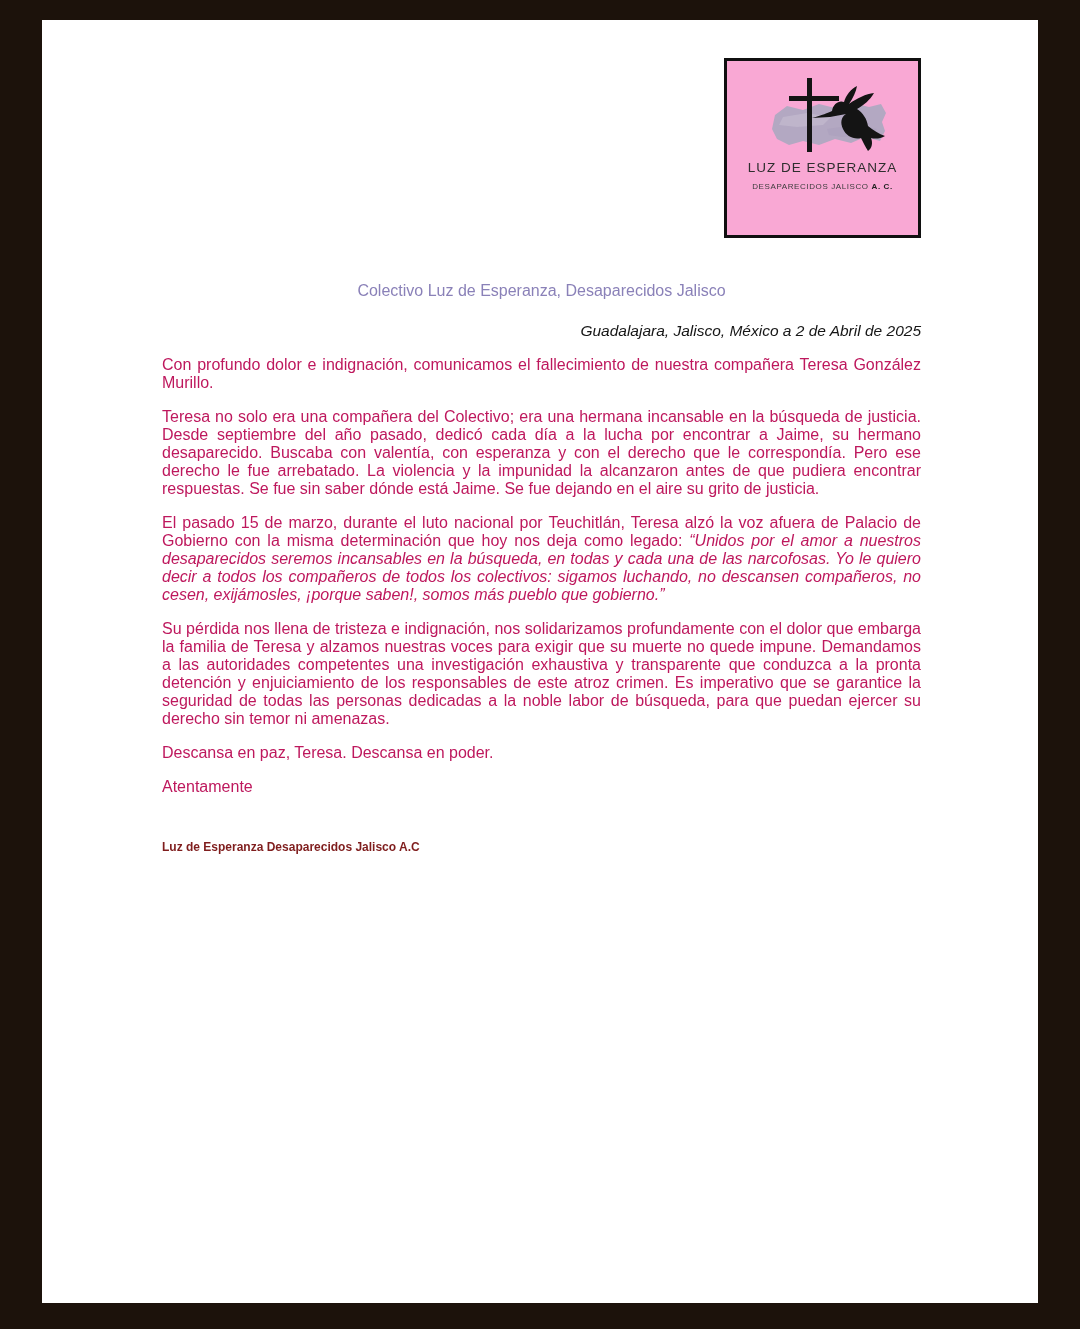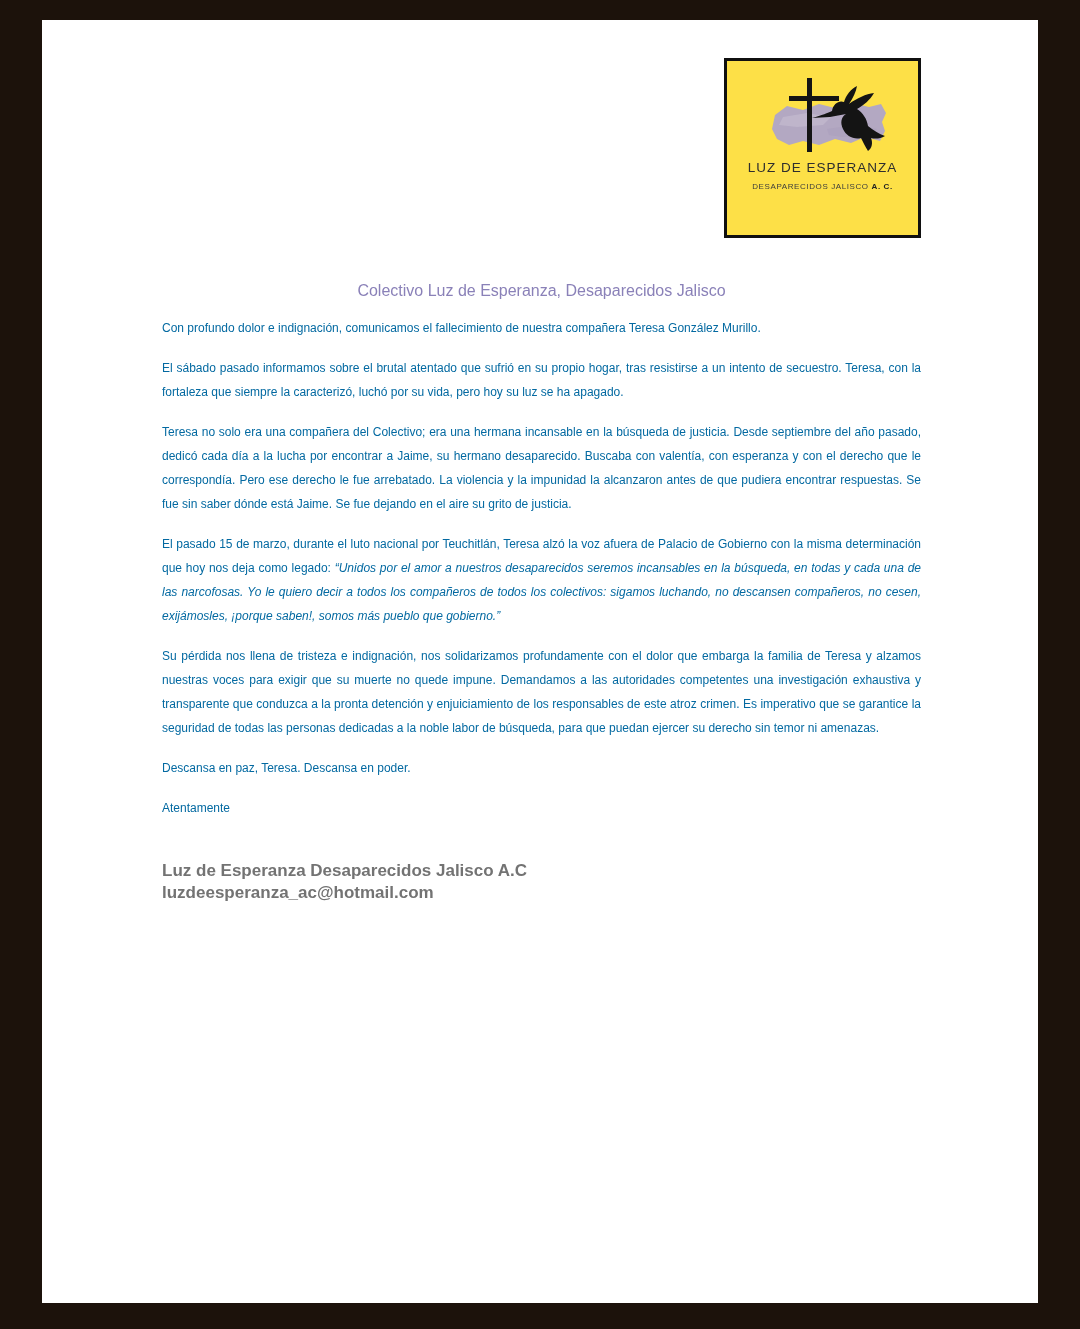--- a/index.html
+++ b/index.html
@@ -30,21 +30,21 @@
   }
 
   
   .logo-box {
     width: 197px;
     height: 180px;
     box-sizing: border-box;
     border: 3px solid #101010;
     margin: 38px 0 0 auto;
     position: relative;
-    background: #fde047;
+    background: #f9a8d4;
   }
   .logo-art {
     position: absolute;
     top: 12px;
     left: 0;
     width: 191px;
     height: 90px;
   }
   .logo-line1 {
     position: absolute;
@@ -80,36 +80,36 @@
   }
   .dateline {
     margin-top: 22px;
     text-align: right;
     font-style: italic;
     font-size: 15.5px;
     color: #161616;
   }
   .para {
     margin: 16px 0 0 0;
-    font-size: 12px;
-    line-height: 24px;
+    font-size: 16px;
+    line-height: 18px;
     text-align: justify;
-    color: #0369a1;
+    color: #be185d;
   }
   .para em { font-style: italic; }
   .farewell { text-align: left; }
   .closing {
     text-align: left;
   }
   .signature {
     margin-top: 40px;
-    font-size: 17px;
+    font-size: 12px;
     line-height: 22px;
     font-weight: bold;
-    color: #737373;
+    color: #7f1d1d;
   }
 </style>
 </head>
 <body>
 
 <div class="paper">
   <div class="content">
 
     <div class="logo-box">
       <svg class="logo-art" viewBox="0 0 191 90" xmlns="http://www.w3.org/2000/svg">
@@ -125,29 +125,28 @@
         <path fill="#141414" d="M85,45 C95,42 101,40 105,38 C106,31 112,27 117,29 C119,22 124,16 130,13 C129,19 126,25 122,31 C130,25 139,21 147,20 C143,27 137,32 130,36 C136,40 140,46 141,53 C146,57 152,61 158,63 C153,66 148,66 144,65 C146,70 145,75 141,78 C138,73 136,69 134,65 C127,67 119,63 116,56 C113,50 114,44 119,41 C114,42 108,43 103,44 Z"></path>
       </svg>
       <div class="logo-line1">LUZ DE ESPERANZA</div>
       <div class="logo-line2">
         <span>DESAPARECIDOS JALISCO</span>
         <b>A. C.</b>
       </div>
     </div>
 
     <div class="title">Colectivo Luz de Esperanza, Desaparecidos Jalisco</div>
+    <div class="dateline">Guadalajara, Jalisco, México a 2 de Abril de 2025</div>
 
     <p class="para">Con profundo dolor e indignación, comunicamos el fallecimiento de nuestra compañera Teresa González Murillo.</p>
-    <p class="para">El sábado pasado informamos sobre el brutal atentado que sufrió en su propio hogar, tras resistirse a un intento de secuestro. Teresa, con la fortaleza que siempre la caracterizó, luchó por su vida, pero hoy su luz se ha apagado.</p>
     <p class="para">Teresa no solo era una compañera del Colectivo; era una hermana incansable en la búsqueda de justicia. Desde septiembre del año pasado, dedicó cada día a la lucha por encontrar a Jaime, su hermano desaparecido. Buscaba con valentía, con esperanza y con el derecho que le correspondía. Pero ese derecho le fue arrebatado. La violencia y la impunidad la alcanzaron antes de que pudiera encontrar respuestas. Se fue sin saber dónde está Jaime. Se fue dejando en el aire su grito de justicia.</p>
     <p class="para"><span>El pasado 15 de marzo, durante el luto nacional por Teuchitlán, Teresa alzó la voz afuera de Palacio de Gobierno con la misma determinación que hoy nos deja como legado: </span><em>“Unidos por el amor a nuestros desaparecidos seremos incansables en la búsqueda, en todas y cada una de las narcofosas. Yo le quiero decir a todos los compañeros de todos los colectivos: sigamos luchando, no descansen compañeros, no cesen, exijámosles, ¡porque saben!, somos más pueblo que gobierno.”</em></p>
     <p class="para">Su pérdida nos llena de tristeza e indignación, nos solidarizamos profundamente con el dolor que embarga la familia de Teresa y alzamos nuestras voces para exigir que su muerte no quede impune. Demandamos a las autoridades competentes una investigación exhaustiva y transparente que conduzca a la pronta detención y enjuiciamiento de los responsables de este atroz crimen. Es imperativo que se garantice la seguridad de todas las personas dedicadas a la noble labor de búsqueda, para que puedan ejercer su derecho sin temor ni amenazas.</p>
 
     <p class="para farewell">Descansa en paz, Teresa. Descansa en poder.</p>
     <p class="para closing">Atentamente</p>
 
     <div class="signature">
       <div>Luz de Esperanza Desaparecidos Jalisco A.C</div>
-      <div>luzdeesperanza_ac@hotmail.com</div>
     </div>
 
   </div>
 </div>
 
 </body></html>

